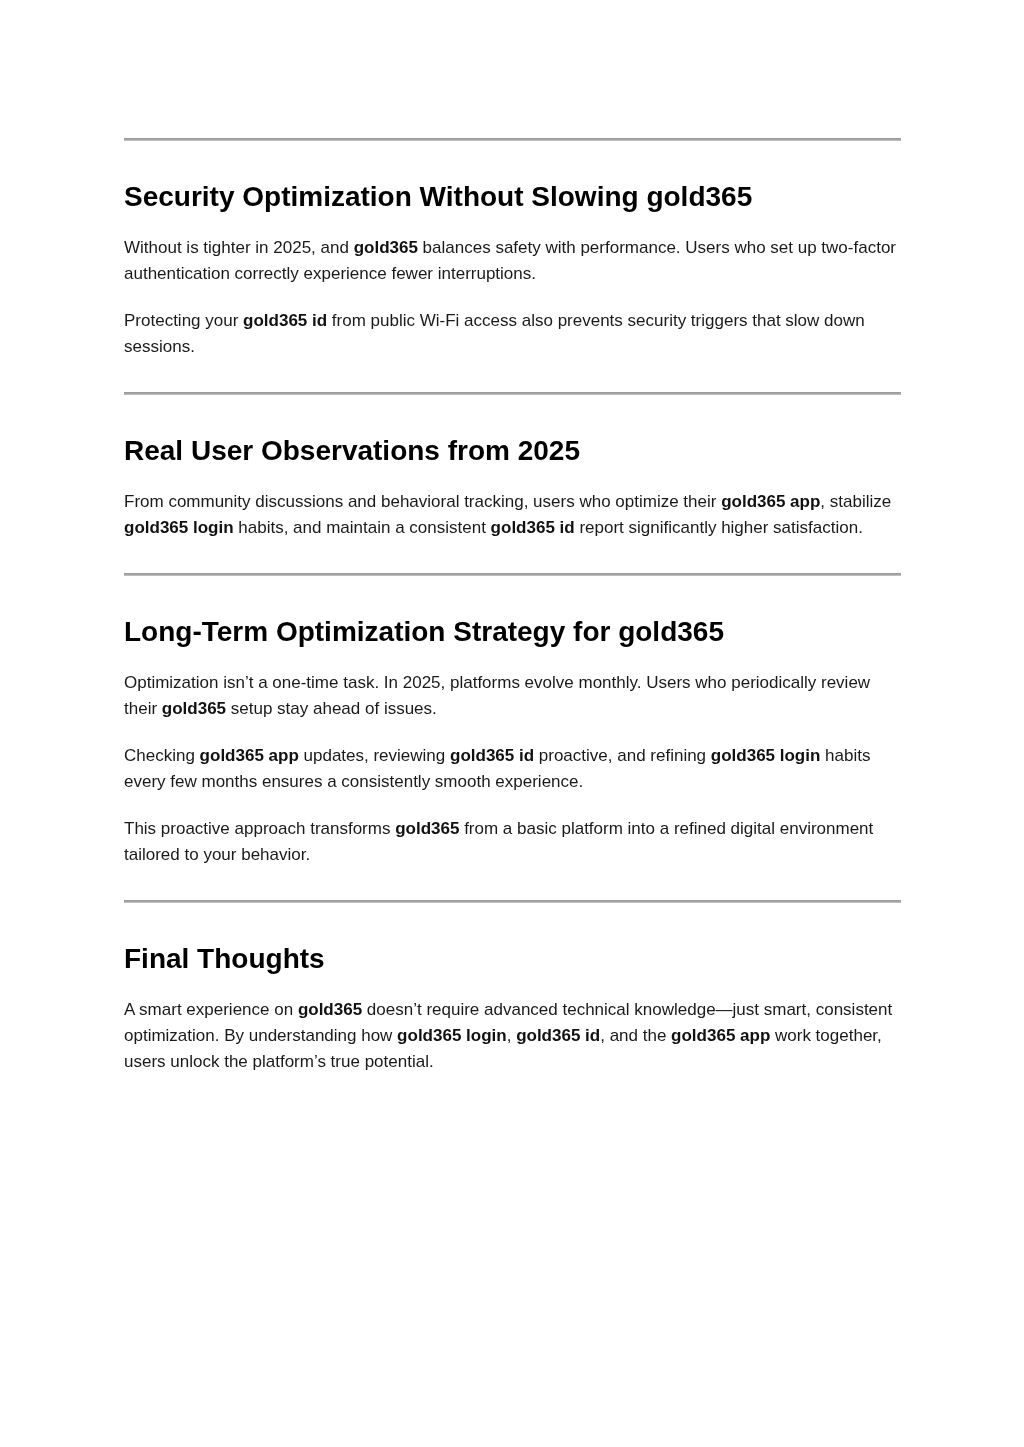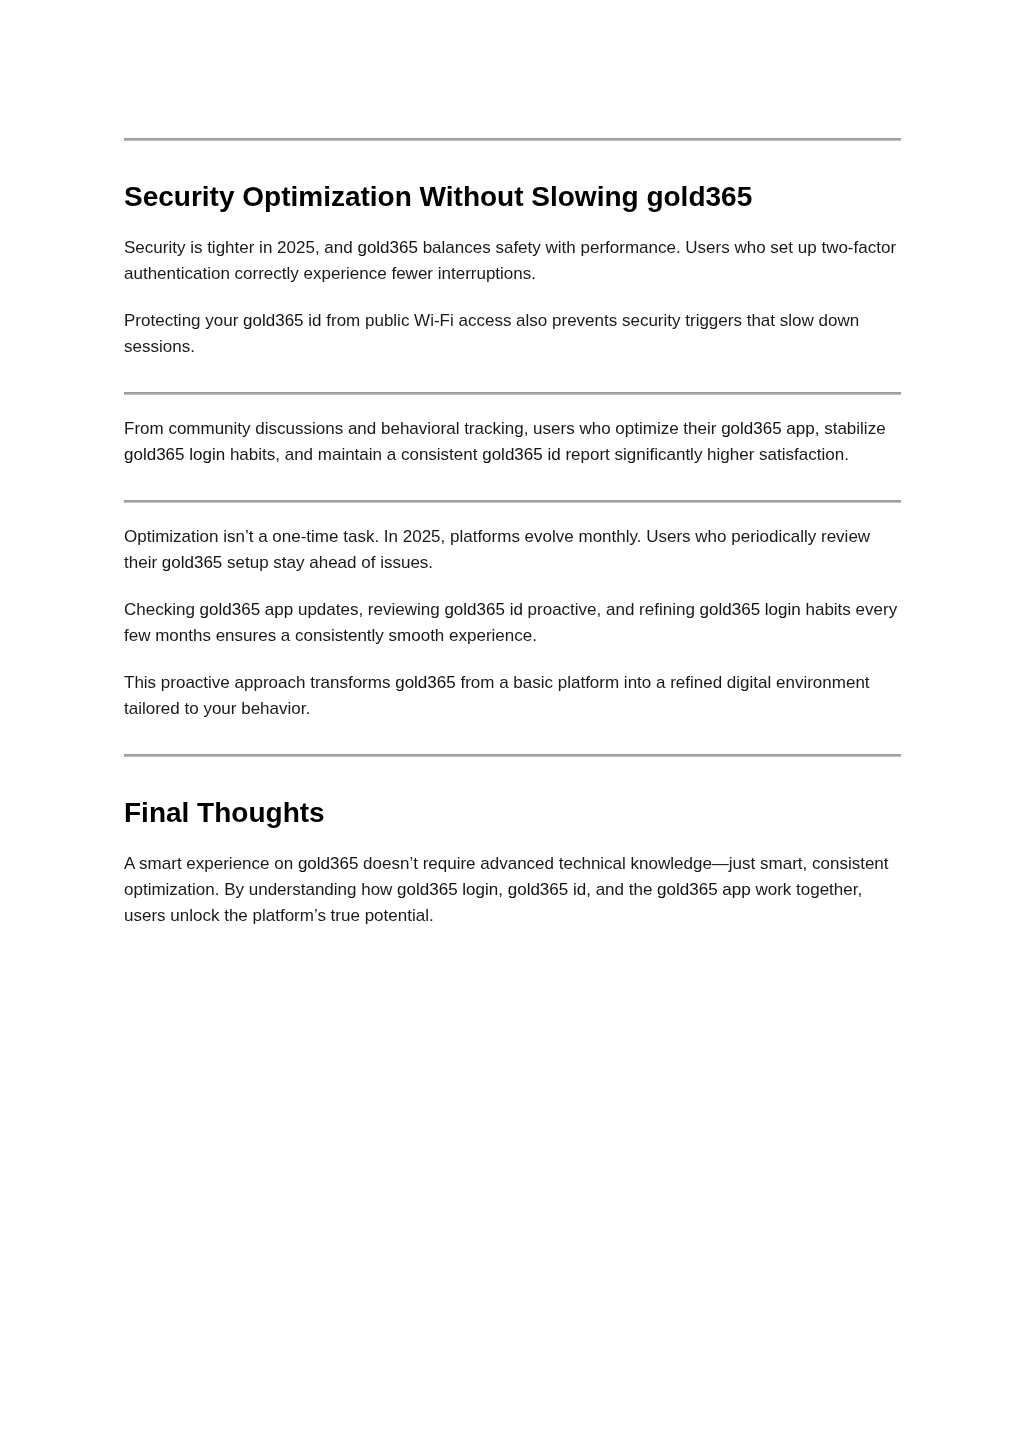--- a/index.html
+++ b/index.html
@@ -39,36 +39,38 @@
     font-weight: 700;
     color: #000000;
   }
   p {
     margin: 21px 0 0;
     font-size: 17px;
     line-height: 26px;
     color: #1a1a1a;
   }
   p b {
-    font-weight: 400;
+    font-weight: 700;
     color: #111111;
   }
 </style>
 </head>
 <body>
 
 <main class="page">
   <article class="content">
       <div class="rule"></div>
       <h2>Security Optimization Without Slowing gold365</h2>
-      <p><span>Security is tighter in 2025, and </span><b>gold365</b><span> balances safety with performance. Users who set up two-factor authentication correctly experience fewer interruptions.</span></p>
+      <p><span>Without is tighter in 2025, and </span><b>gold365</b><span> balances safety with performance. Users who set up two-factor authentication correctly experience fewer interruptions.</span></p>
       <p><span>Protecting your </span><b>gold365 id</b><span> from public Wi-Fi access also prevents security triggers that slow down sessions.</span></p>
       <div class="rule"></div>
+      <h2>Real User Observations from 2025</h2>
       <p><span>From community discussions and behavioral tracking, users who optimize their </span><b>gold365 app</b><span>, stabilize </span><b>gold365 login</b><span> habits, and maintain a consistent </span><b>gold365 id</b><span> report significantly higher satisfaction.</span></p>
       <div class="rule"></div>
+      <h2>Long-Term Optimization Strategy for gold365</h2>
       <p><span>Optimization isn’t a one-time task. In 2025, platforms evolve monthly. Users who periodically review their </span><b>gold365</b><span> setup stay ahead of issues.</span></p>
       <p><span>Checking </span><b>gold365 app</b><span> updates, reviewing </span><b>gold365 id</b><span> proactive, and refining </span><b>gold365 login</b><span> habits every few months ensures a consistently smooth experience.</span></p>
       <p><span>This proactive approach transforms </span><b>gold365</b><span> from a basic platform into a refined digital environment tailored to your behavior.</span></p>
       <div class="rule"></div>
       <h2>Final Thoughts</h2>
       <p><span>A smart experience on </span><b>gold365</b><span> doesn’t require advanced technical knowledge—just smart, consistent optimization. By understanding how </span><b>gold365 login</b><span>, </span><b>gold365 id</b><span>, and the </span><b>gold365 app</b><span> work together, users unlock the platform’s true potential.</span></p>
     </article>
 </main>
 
 </body></html>

